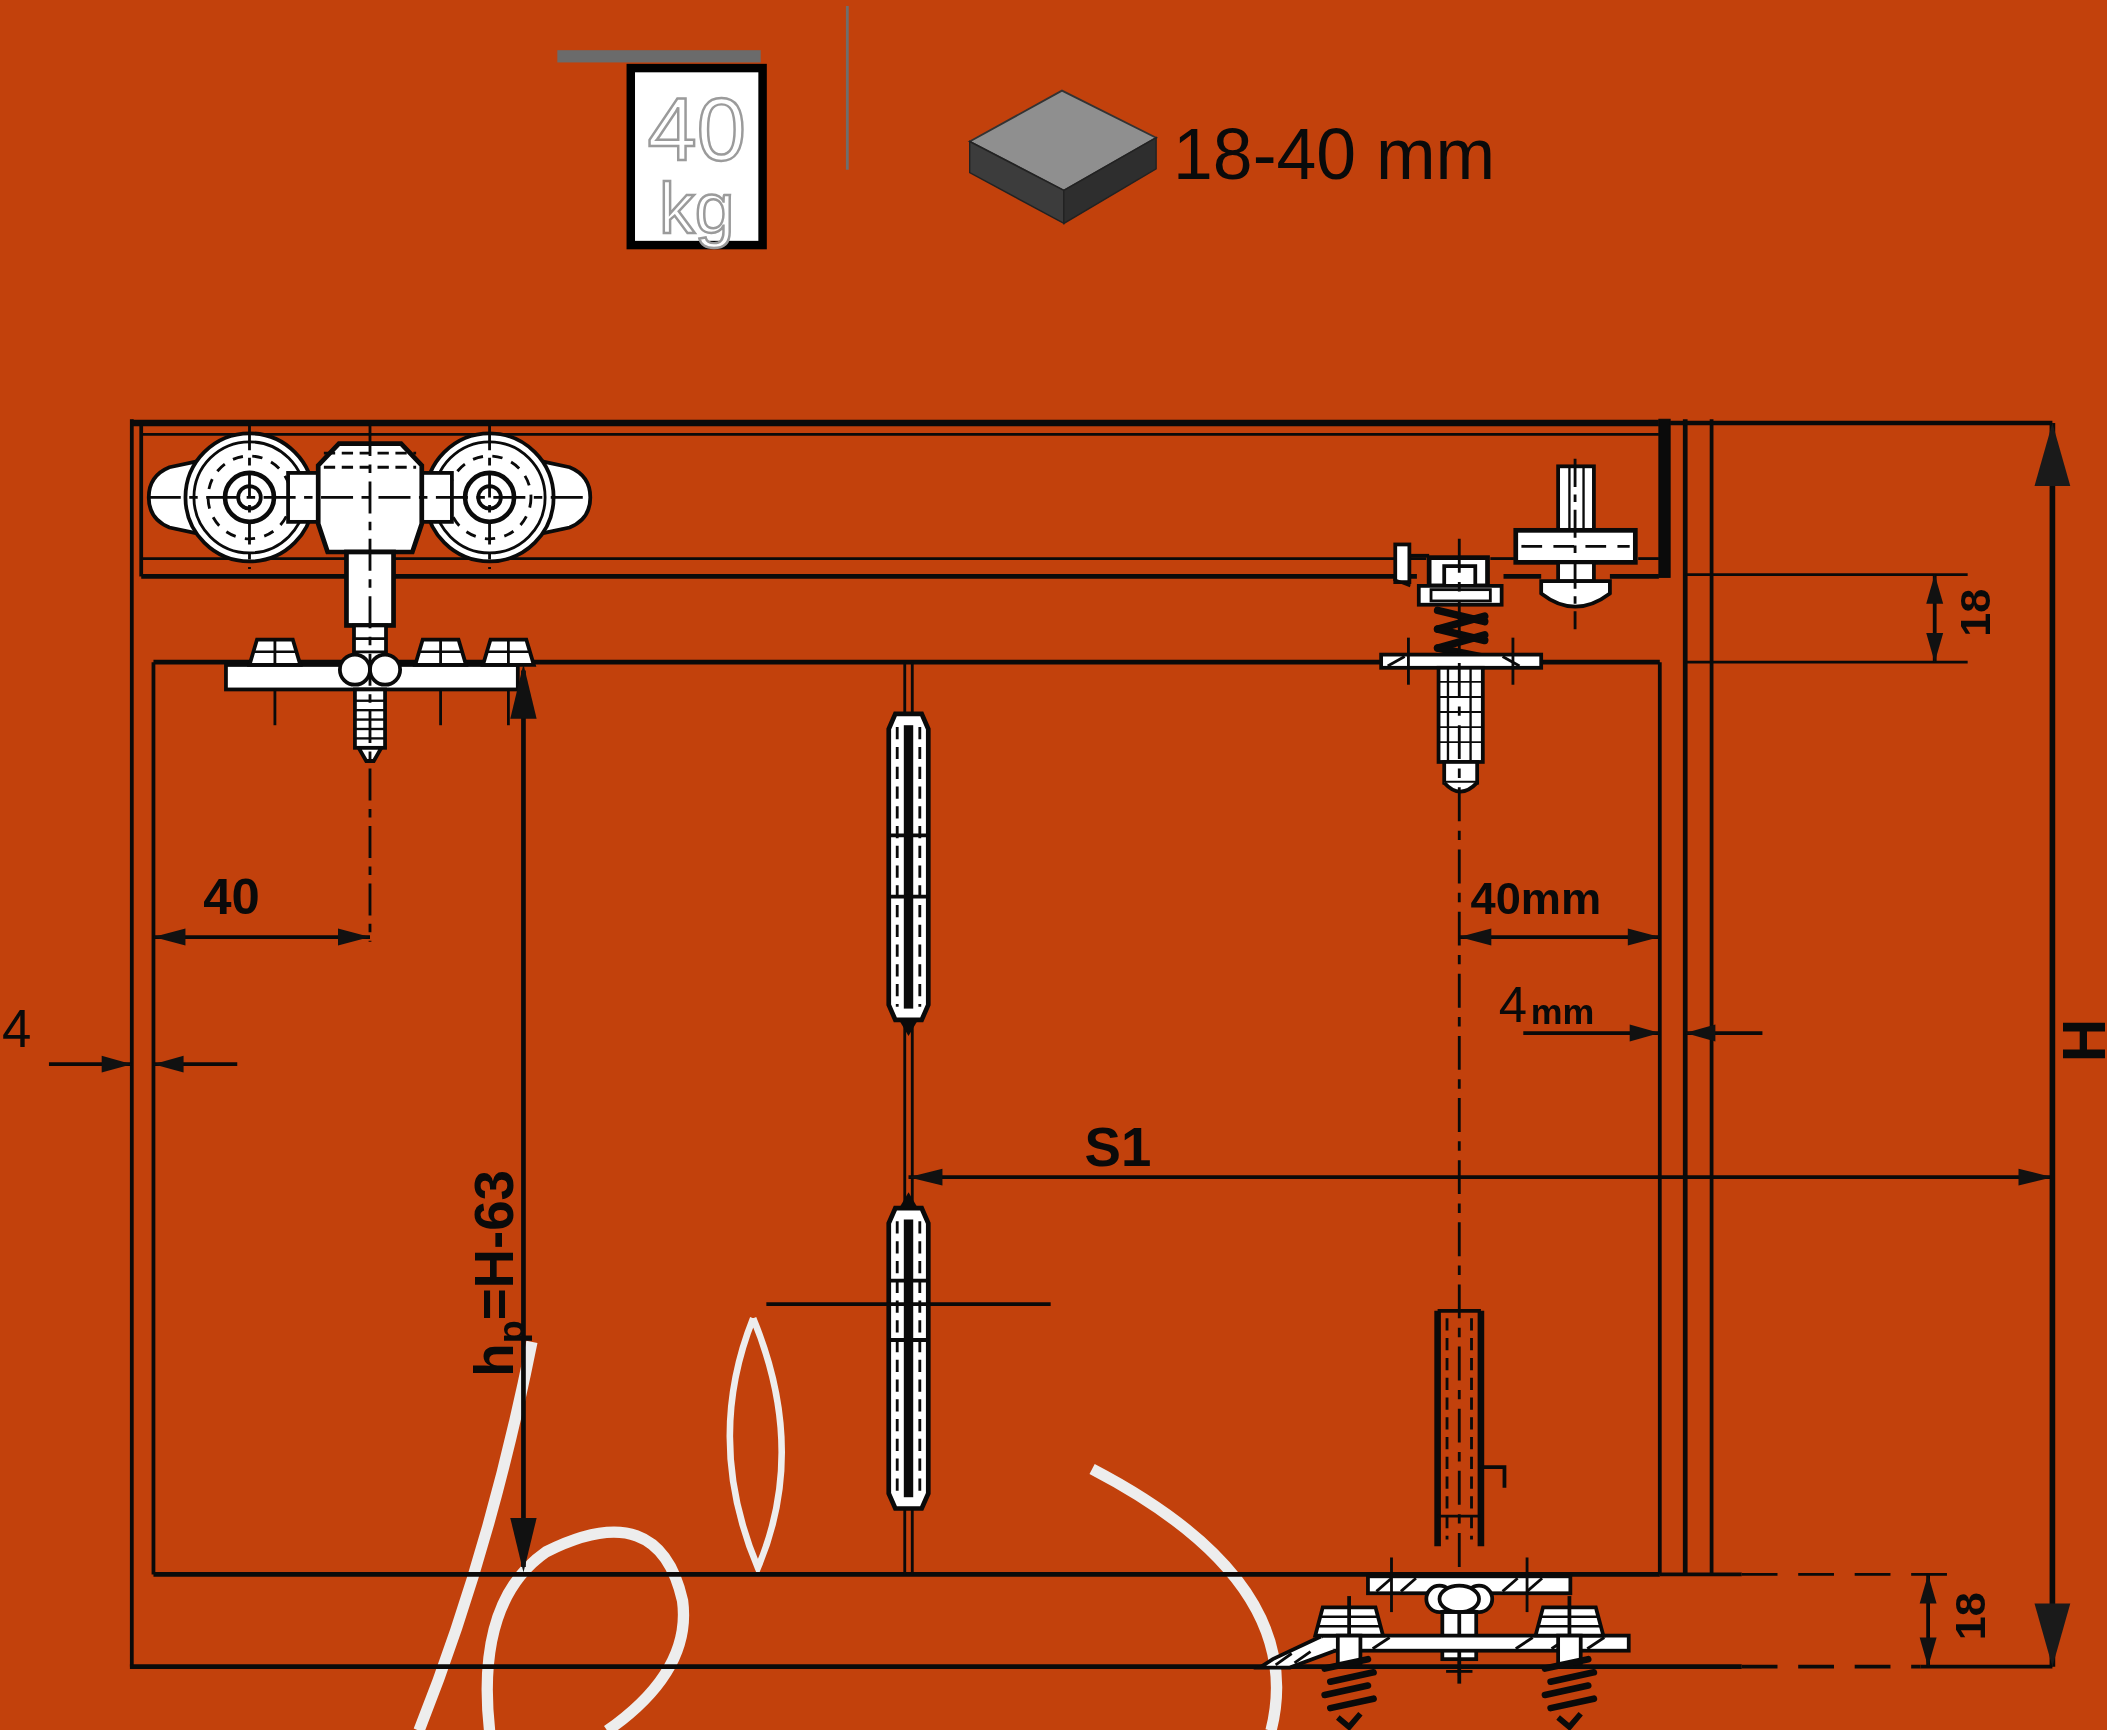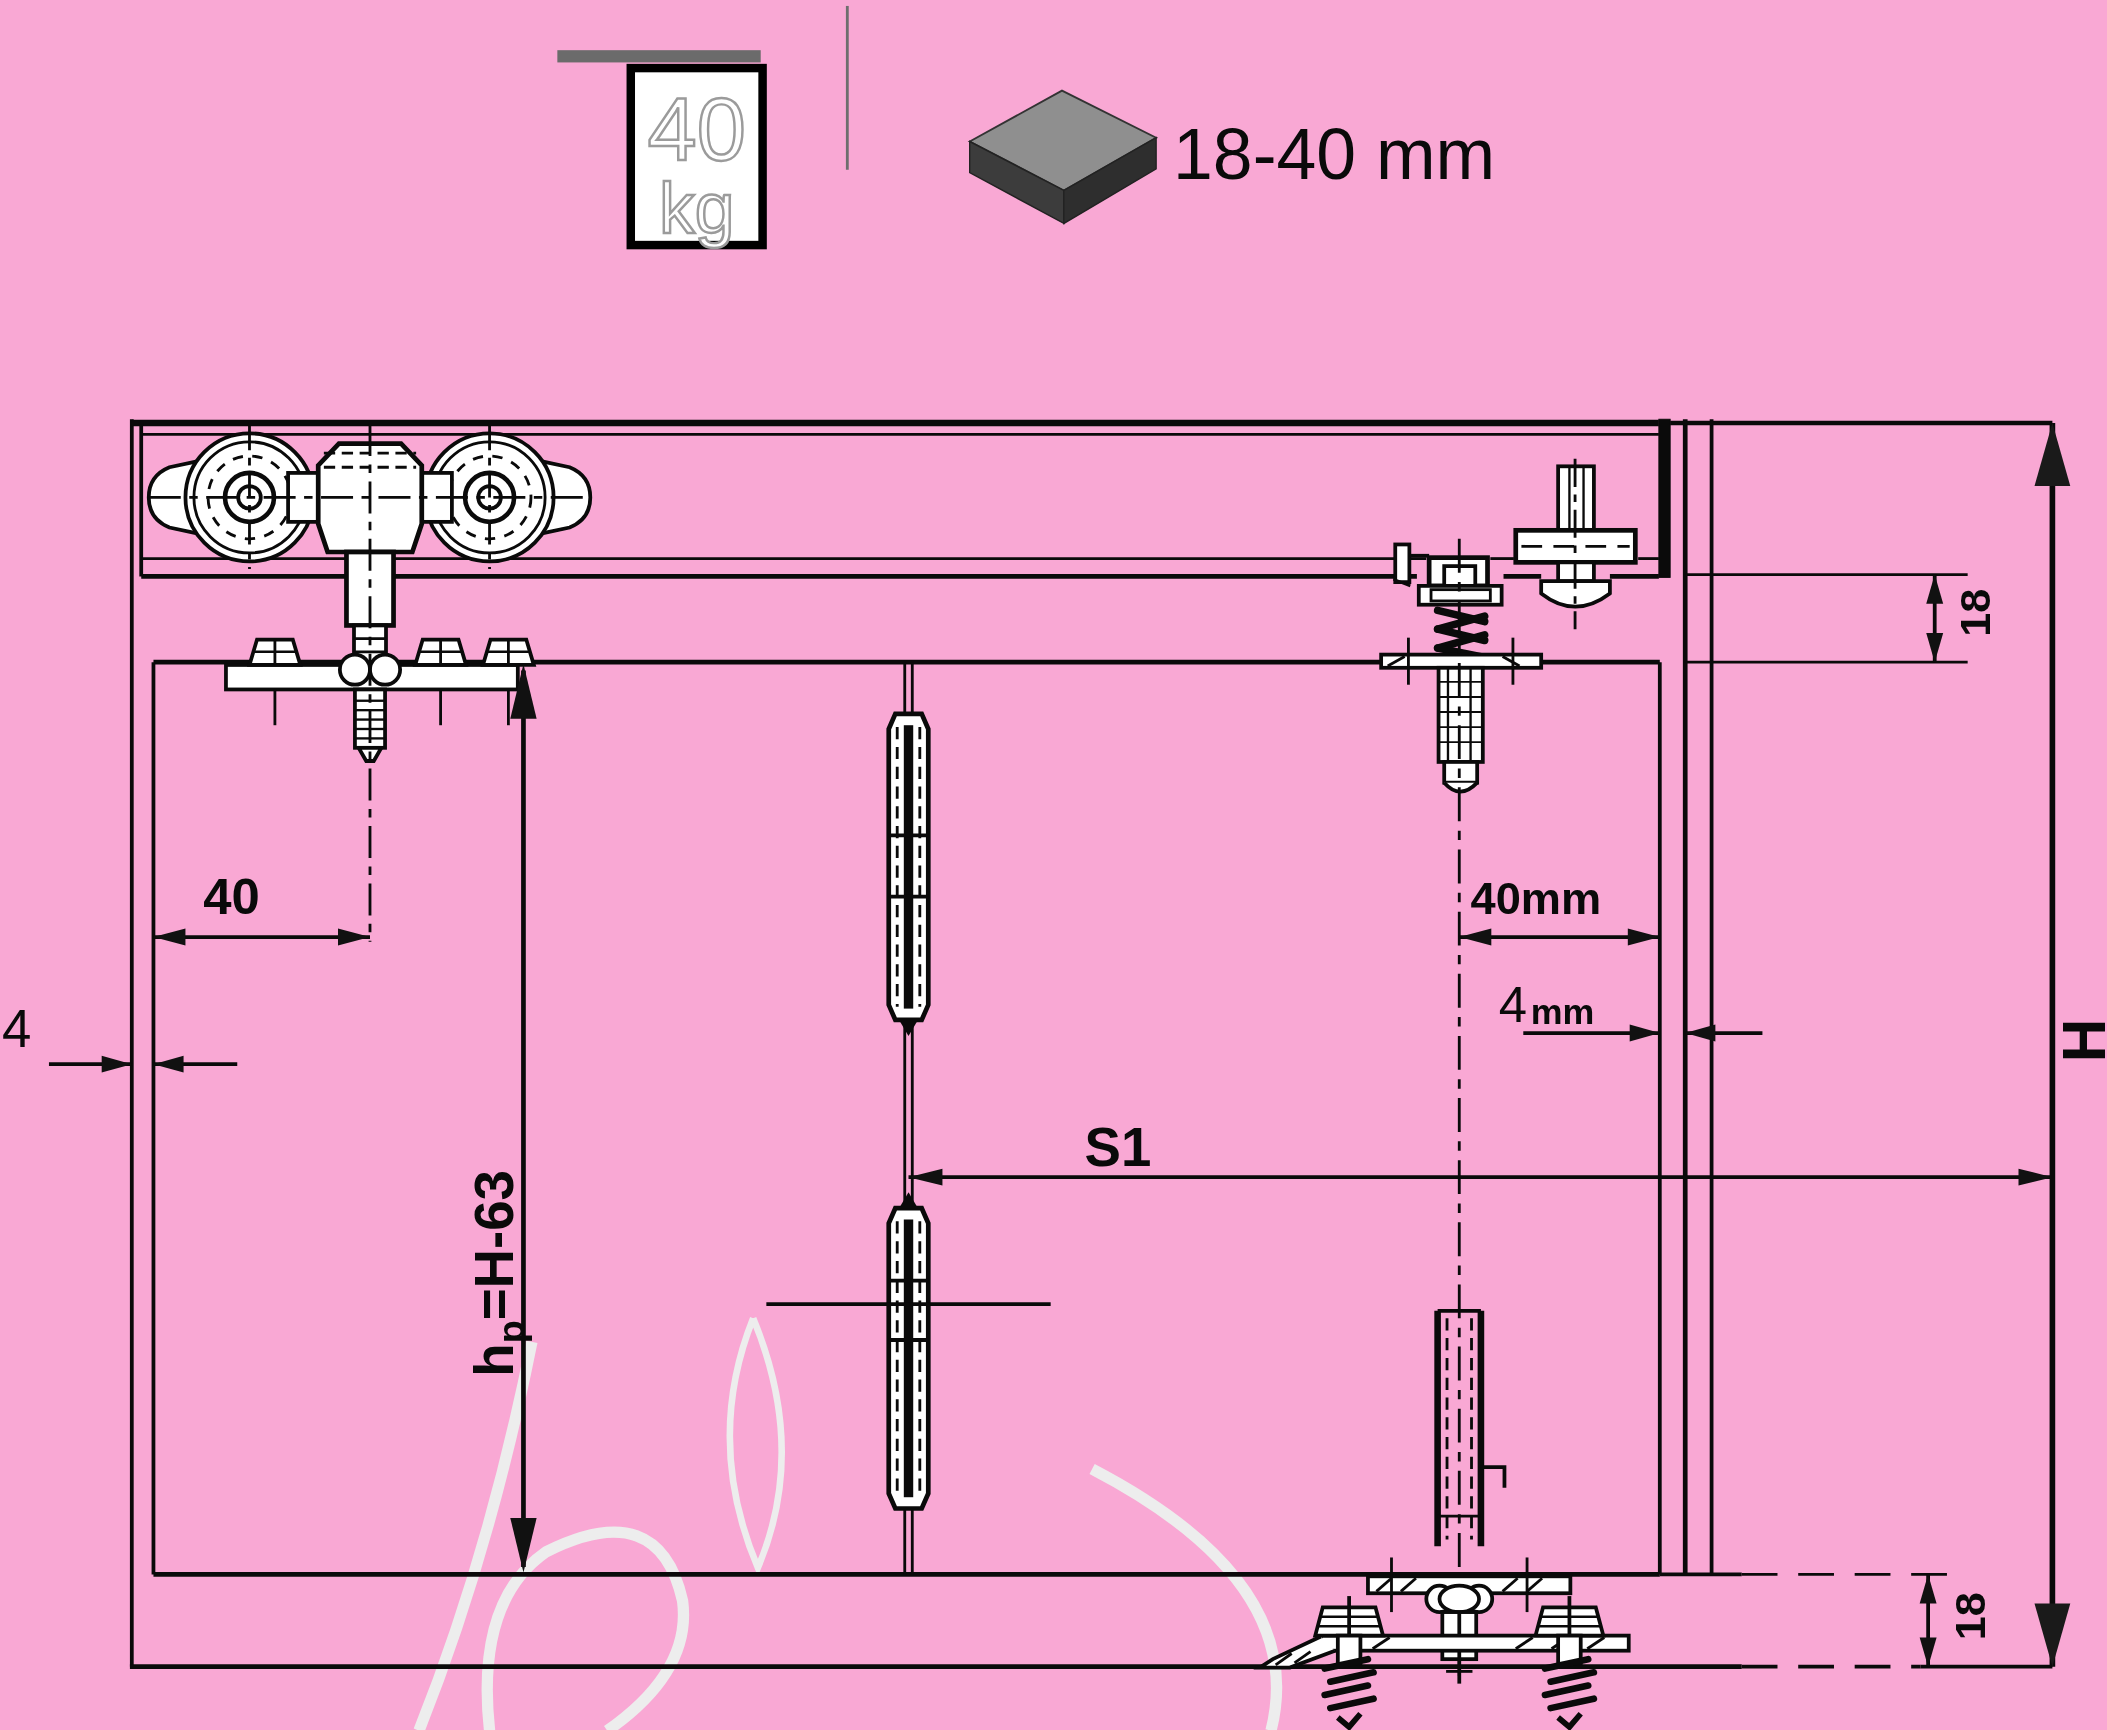--- a/index.html
+++ b/index.html
@@ -1,16 +1,16 @@
 <!DOCTYPE html>
 <html style="font-size:15px"><head>
 <meta charset="utf-8">
 <style>
   html,body{margin:0;padding:0;background:#ffffff;}
-  .stage{width:2107px;height:1731px;position:relative;background:#f9a8d4;overflow:hidden;}
+  .stage{width:2107px;height:1731px;position:relative;background:#c2410c;overflow:hidden;}
   svg{display:block;}
   text{font-family:"Liberation Sans","DejaVu Sans",sans-serif;fill:#0a0a0a;}
   .lbl-bold{font-weight:bold;}
   .lbl-thin{font-weight:normal;}
   .outline-num{fill:#ffffff;stroke:#9b9b9b;stroke-width:2.6px;font-weight:normal;}
 </style>
 </head>
 <body>
 
 <div class="stage">

